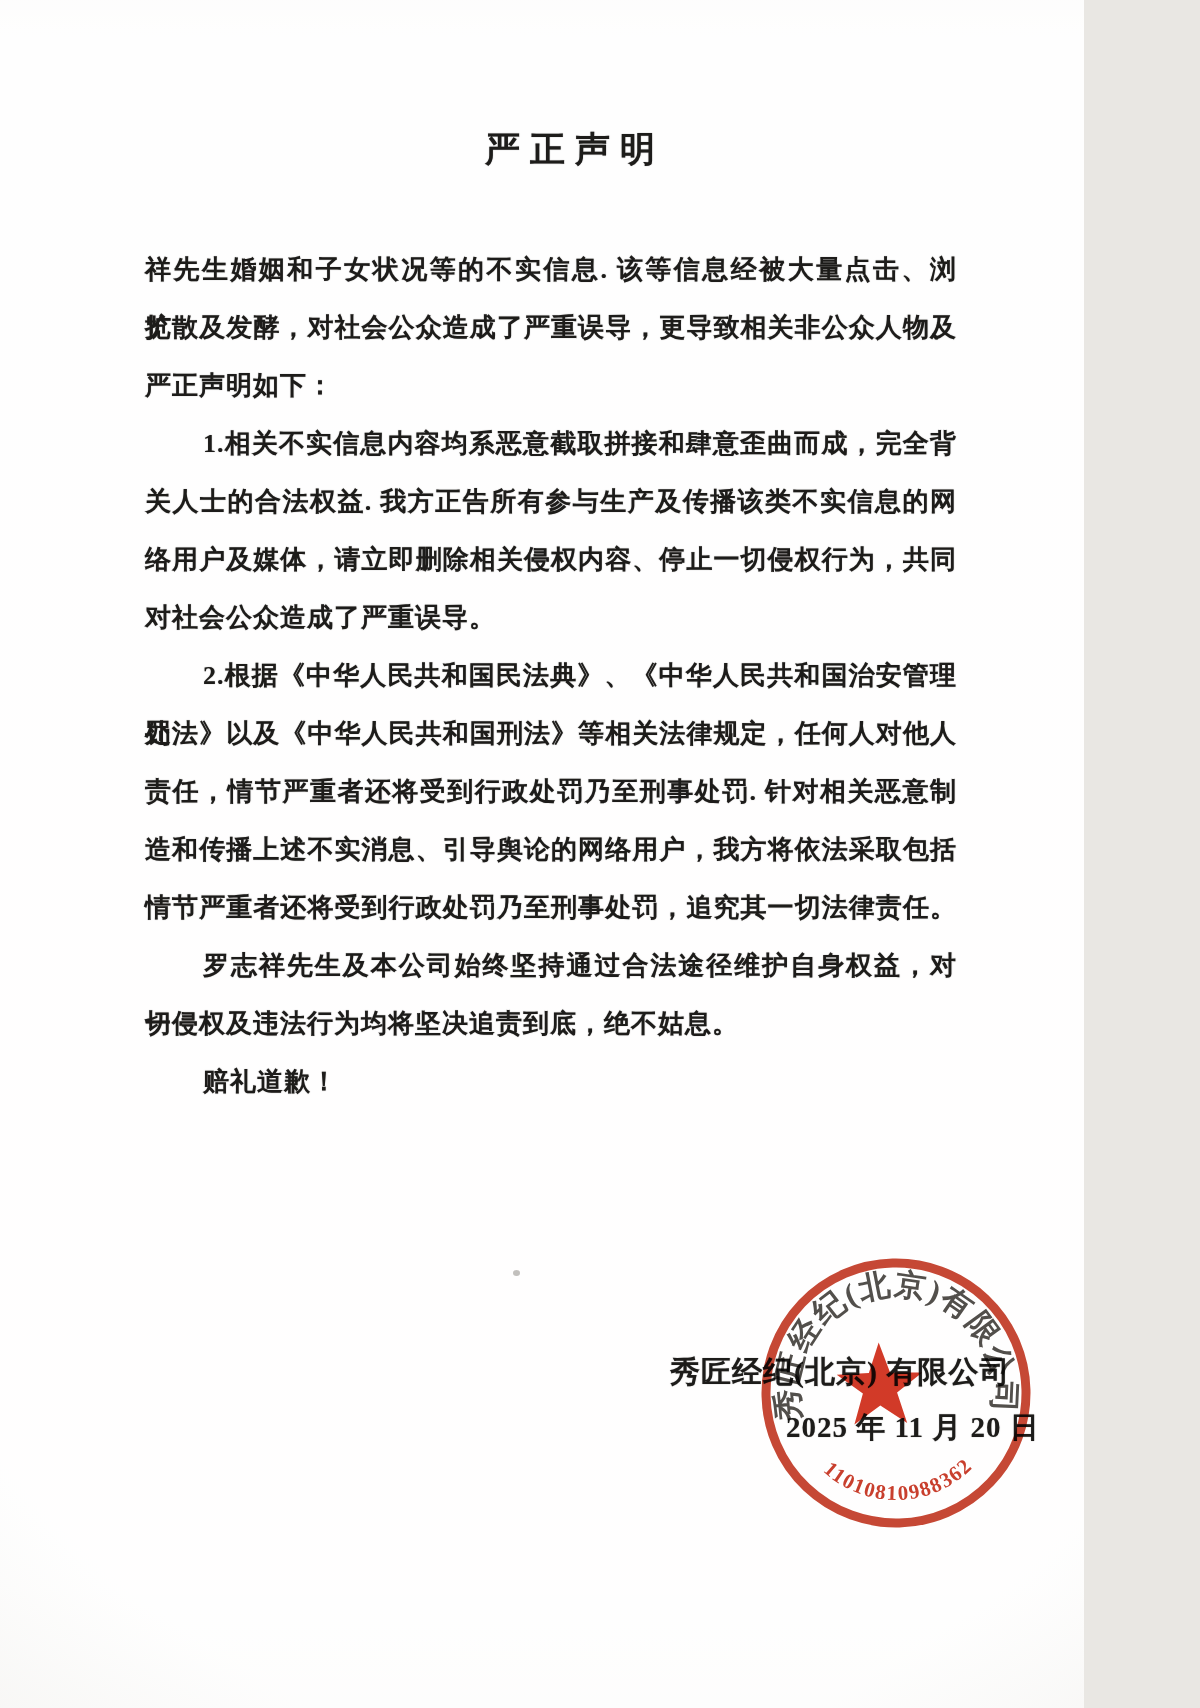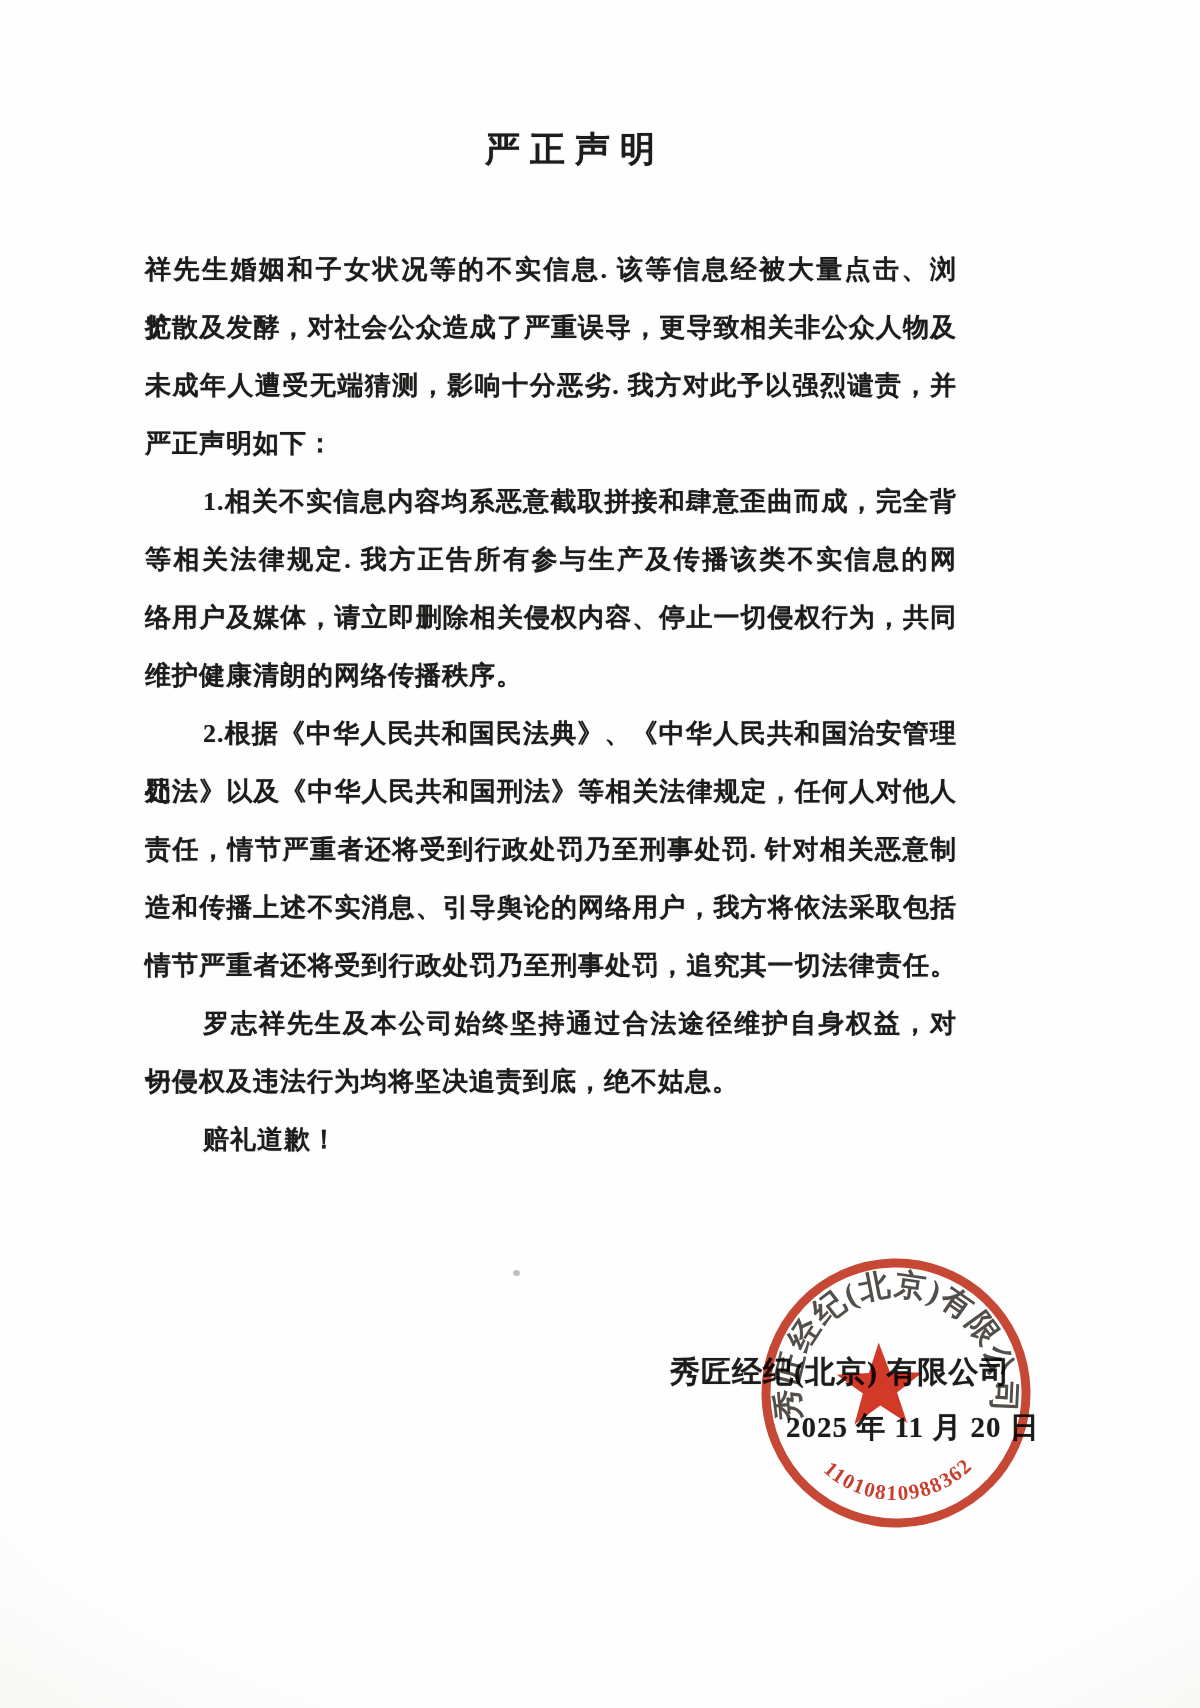--- a/index.html
+++ b/index.html
@@ -4,21 +4,21 @@
 <style>
   html, body { margin: 0; padding: 0; }
   body {
     width: 1200px; height: 1708px;
     background: #e9e7e3;
     font-family: "Liberation Serif", serif;
     overflow: hidden;
   }
   .page {
     position: relative;
-    width: 1200px; height: 1708px;
+    width: 1084px; height: 1708px;
     background:
       radial-gradient(135% 110% at 52% 42%, rgba(255,255,255,0.9) 55%, rgba(228,226,221,0.9) 100%),
       linear-gradient(180deg, #eceae6 0%, #f9f8f6 2.5%, #faf9f7 93%, #eeece8 100%);
     color: #1d1c1a;
   }
   .doc-title {
     position: absolute;
     left: 0; top: 126px; width: 1150px;
     text-align: center;
     font-size: 35px; font-weight: 700;
@@ -79,26 +79,25 @@
 </head>
 <body>
 
 <div class="page">
 
   <div class="doc-title">严正声明</div>
 
   <div class="body-text">
     <div class="line j">祥先生婚姻和子女状况等的不实信息. 该等信息经被大量点击、浏览、</div>
     <div class="line j">扩散及发酵，对社会公众造成了严重误导，更导致相关非公众人物及</div>
-    <div class="line j">未成年人遭受无端猜测，影响十分恶劣. 我方对此予以强烈谴责，并</div>
     <div class="line">严正声明如下：</div>
     <div class="line j indent">1.相关不实信息内容均系恶意截取拼接和肆意歪曲而成，完全背</div>
-    <div class="line j">等相关法律规定. 我方正告所有参与生产及传播该类不实信息的网</div>
+    <div class="line j">关人士的合法权益. 我方正告所有参与生产及传播该类不实信息的网</div>
     <div class="line j">络用户及媒体，请立即删除相关侵权内容、停止一切侵权行为，共同</div>
-    <div class="line">维护健康清朗的网络传播秩序。</div>
+    <div class="line">对社会公众造成了严重误导。</div>
     <div class="line j indent">2.根据《中华人民共和国民法典》、《中华人民共和国治安管理处</div>
     <div class="line j">罚法》以及《中华人民共和国刑法》等相关法律规定，任何人对他人</div>
     <div class="line j">责任，情节严重者还将受到行政处罚乃至刑事处罚. 针对相关恶意制</div>
     <div class="line j">造和传播上述不实消息、引导舆论的网络用户，我方将依法采取包括</div>
     <div class="line j">情节严重者还将受到行政处罚乃至刑事处罚，追究其一切法律责任。</div>
     <div class="line j indent">罗志祥先生及本公司始终坚持通过合法途径维护自身权益，对一</div>
     <div class="line">切侵权及违法行为均将坚决追责到底，绝不姑息。</div>
     <div class="line indent">赔礼道歉！</div>
   </div>
 

